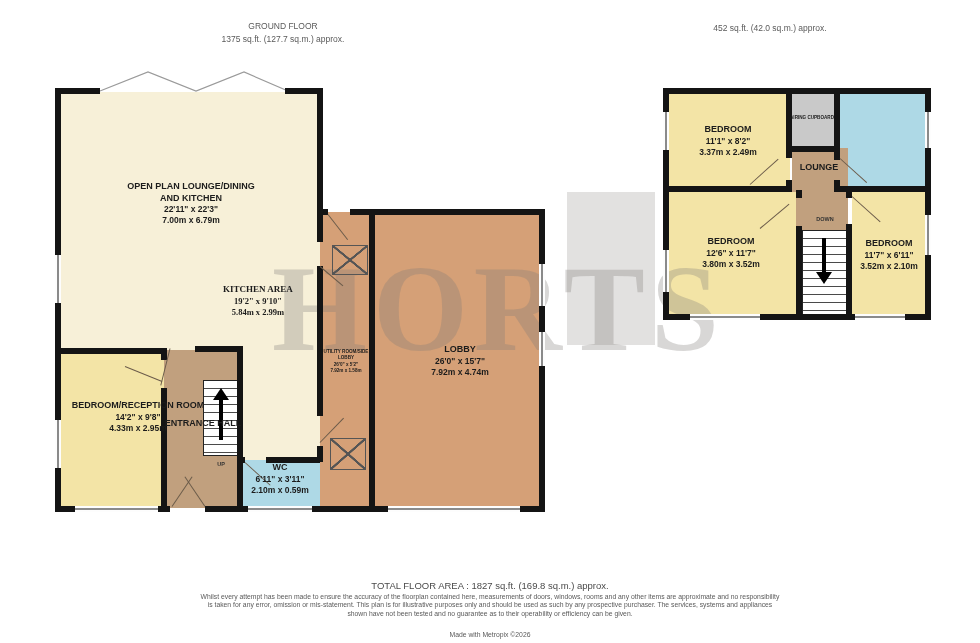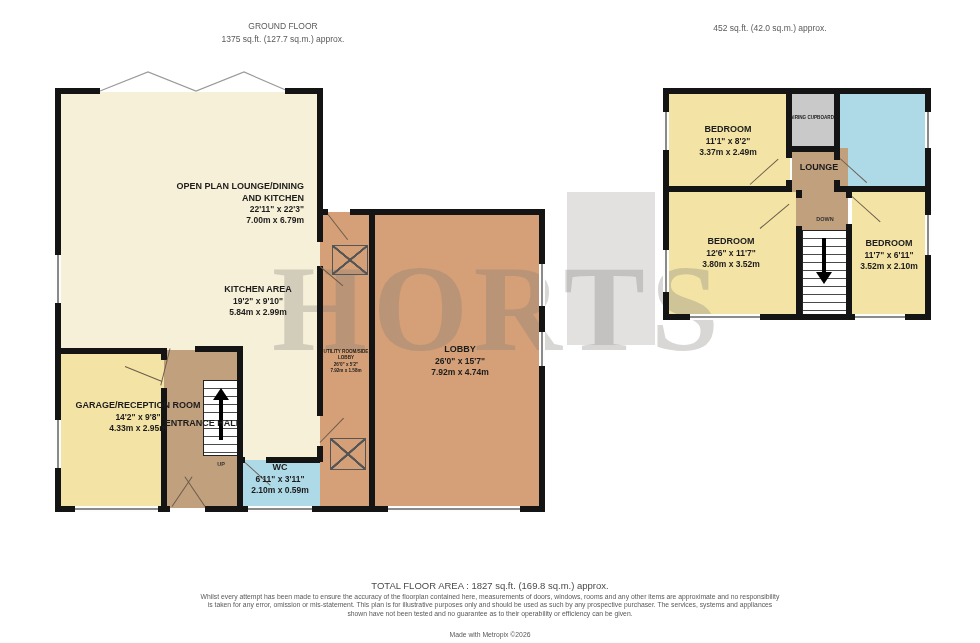--- a/index.html
+++ b/index.html
@@ -103,43 +103,43 @@
 
   <div class="door" style="left:125px;top:366px;width:40px;transform:rotate(22deg);"></div>
   <div class="door" style="left:170px;top:348px;width:38px;transform:rotate(104deg);"></div>
   <div class="door" style="left:245px;top:462px;width:34px;transform:rotate(42deg);"></div>
   <div class="door" style="left:328px;top:214px;width:32px;transform:rotate(52deg);"></div>
   <div class="door" style="left:320px;top:442px;width:34px;transform:rotate(-46deg);"></div>
   <div class="door" style="left:320px;top:266px;width:30px;transform:rotate(40deg);"></div>
   <div class="door" style="left:172px;top:506px;width:36px;transform:rotate(-56deg);"></div>
   <div class="door" style="left:205px;top:506px;width:36px;transform:rotate(-124deg);"></div>
 
-  <div class="rlabel" style="left:104px;top:181px;width:200px;text-align:right;">
+  <div class="rlabel" style="left:91px;top:181px;width:200px;">
     <div class="rname">OPEN PLAN LOUNGE/DINING</div>
     <div class="rname">AND KITCHEN</div>
     <div class="rdim">22'11" x 22'3"</div>
     <div class="rdim">7.00m x 6.79m</div>
   </div>
-  <div class="rlabel" style="left:178px;top:284px;width:160px;">
+  <div class="rlabel" style="left:178px;top:284px;width:160px;font-family:Liberation Serif, serif;">
     <div class="rname">KITCHEN AREA</div>
     <div class="rdim">19'2" x 9'10"</div>
     <div class="rdim">5.84m x 2.99m</div>
   </div>
   <div class="rlabel" style="left:390px;top:344px;width:140px;">
     <div class="rname">LOBBY</div>
     <div class="rdim">26'0" x 15'7"</div>
     <div class="rdim">7.92m x 4.74m</div>
   </div>
   <div class="rlabel tiny" style="left:318px;top:349px;width:56px;">
     <div>UTILITY ROOM/SIDE LOBBY</div>
     <div>26'0" x 5'2"</div>
     <div>7.92m x 1.58m</div>
   </div>
   <div class="rlabel" style="left:38px;top:400px;width:200px;">
-    <div class="rname">GARAGE/RECEPTION ROOM</div>
+    <div class="rname">BEDROOM/RECEPTION ROOM</div>
     <div class="rdim">14'2" x 9'8"</div>
     <div class="rdim">4.33m x 2.95m</div>
   </div>
   <div class="rlabel" style="left:148px;top:418px;width:110px;">
     <div class="rname">ENTRANCE HALL</div>
   </div>
   <div class="rlabel" style="left:238px;top:462px;width:84px;">
     <div class="rname">WC</div>
     <div class="rdim">6'11" x 3'11"</div>
     <div class="rdim">2.10m x 0.59m</div>

